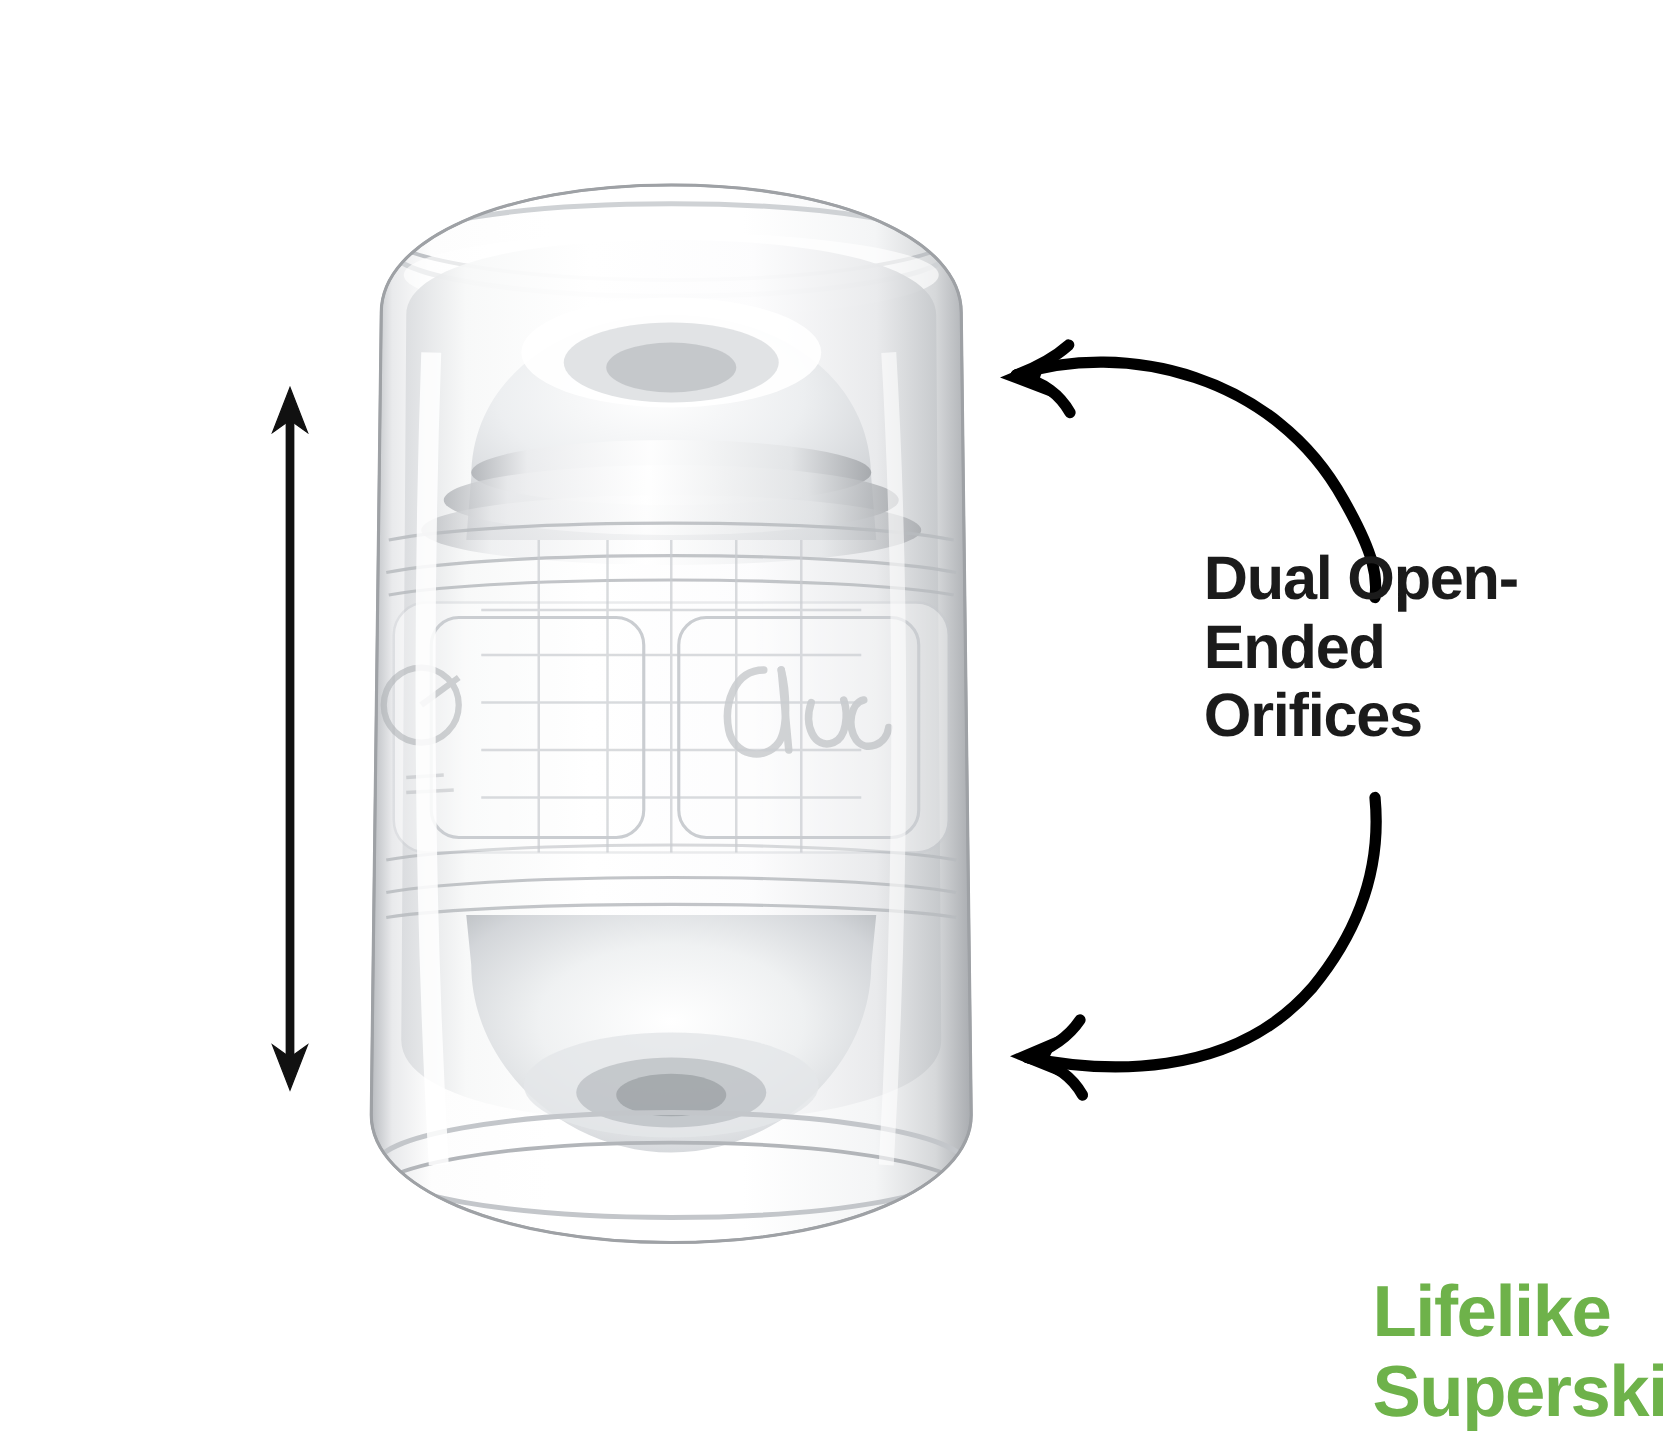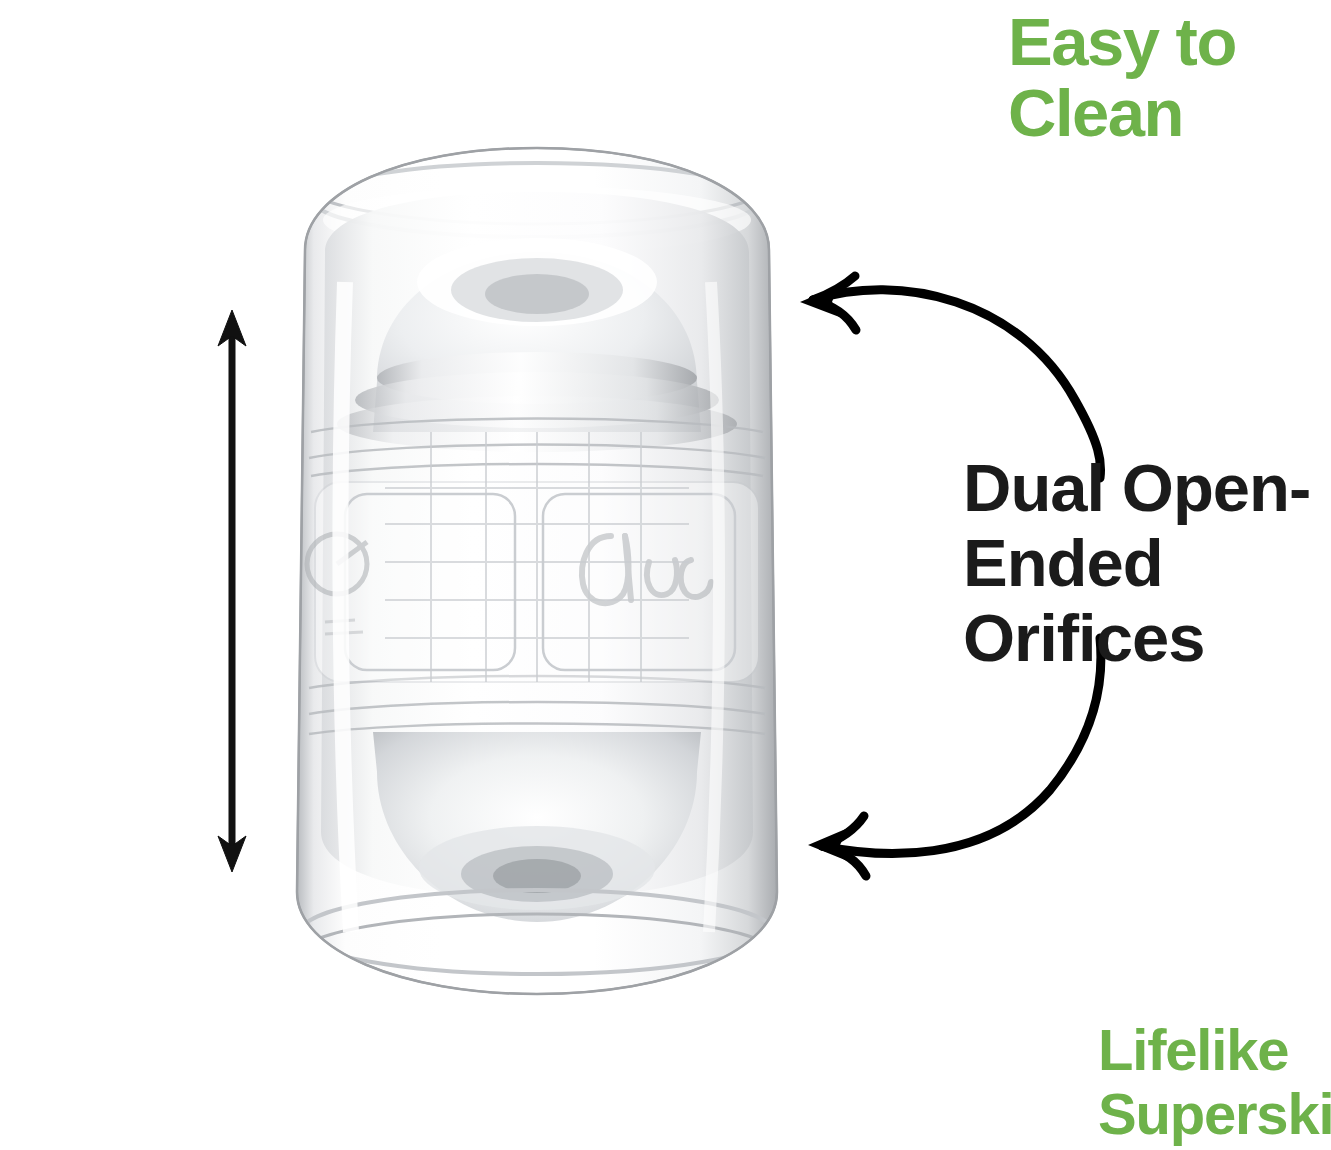--- a/index.html
+++ b/index.html
@@ -30,22 +30,22 @@
   .callout.dark  { color: #1b1b1b; }
 
   #callout-easy-clean {
     left: 1008px;
     top: 6px;
     font-size: 67px;
     letter-spacing: -1.5px;
   }
   #callout-dual-orifices {
     left: 963px;
-    top: 450px;
-    font-size: 67px;
+    top: 436px;
+    font-size: 49px;
     letter-spacing: -1px;
     line-height: 1.12;
   }
   #callout-lifelike {
     left: 1098px;
     top: 1018px;
     font-size: 58px;
     letter-spacing: -1.2px;
     line-height: 1.1;
     text-align: left;
@@ -239,22 +239,20 @@
     </g>
 
     <g fill="none" stroke="#000000" stroke-width="9" stroke-linecap="round">
       <path d="M1100,638 C1104,680 1096,734 1050,790 C985,865 880,858 822,846"></path>
       <path d="M822,846 C844,838 856,828 864,816"></path>
       <path d="M822,846 C846,852 858,862 866,876"></path>
       <polygon points="808,845 848,828 840,845 850,862" fill="#000000" stroke="none"></polygon>
     </g>
   </svg>
 
-  <div class="callout green" id="callout-easy-clean">Easy to
-Clean</div>
 
   <div class="callout dark" id="callout-dual-orifices">Dual Open-
 Ended
 Orifices</div>
 
   <div class="callout green" id="callout-lifelike">Lifelike
 Superskin</div>
 
 
 </div>

